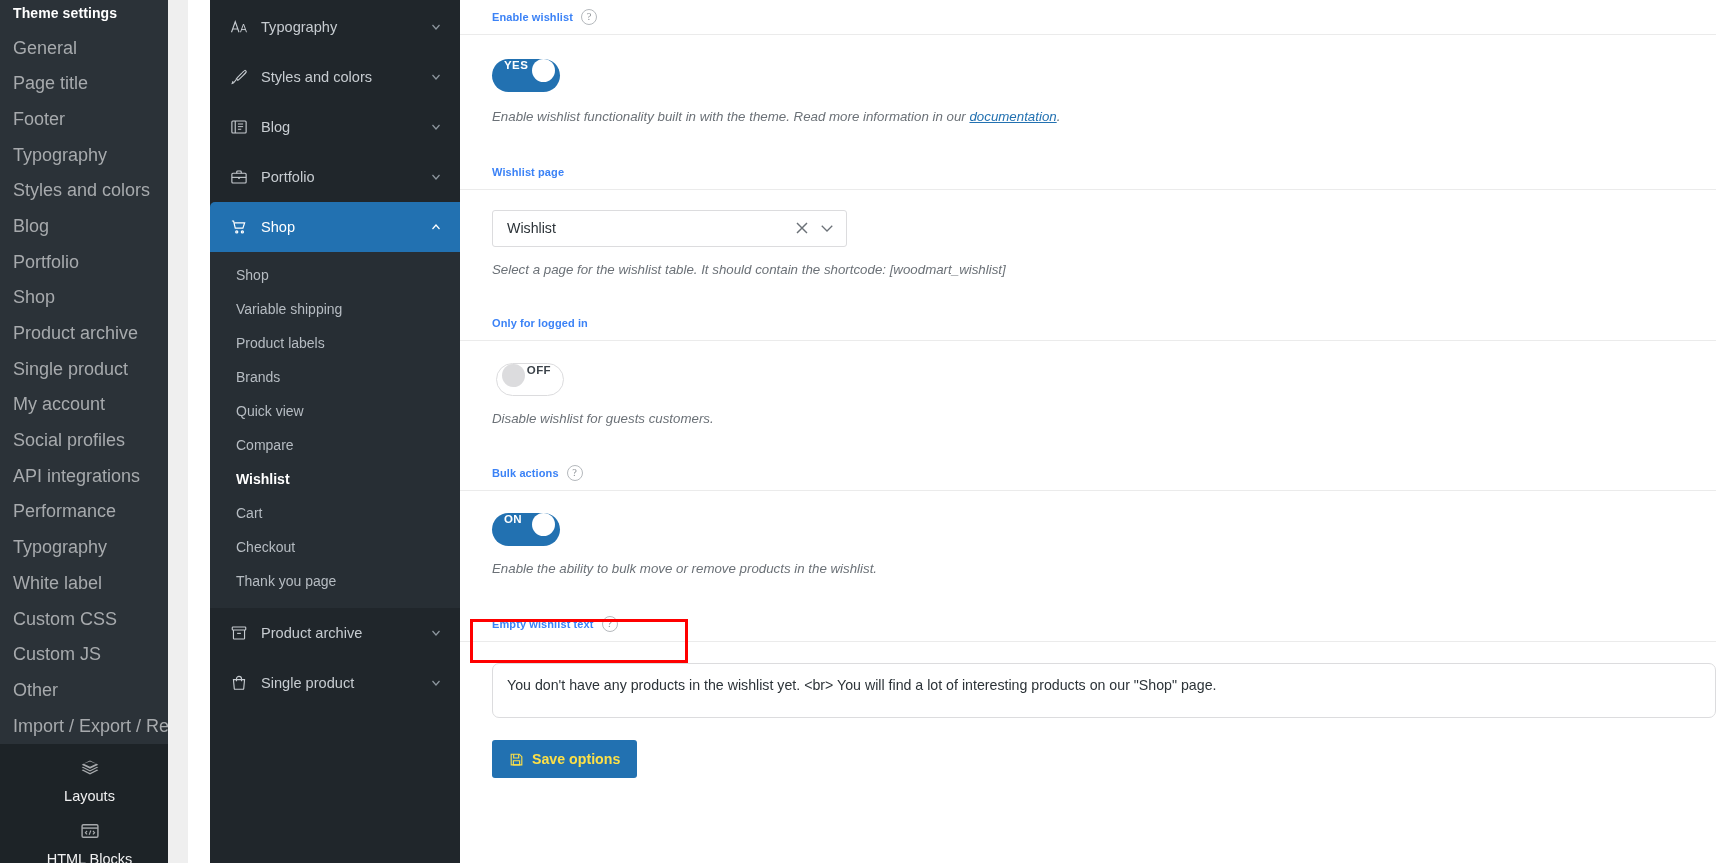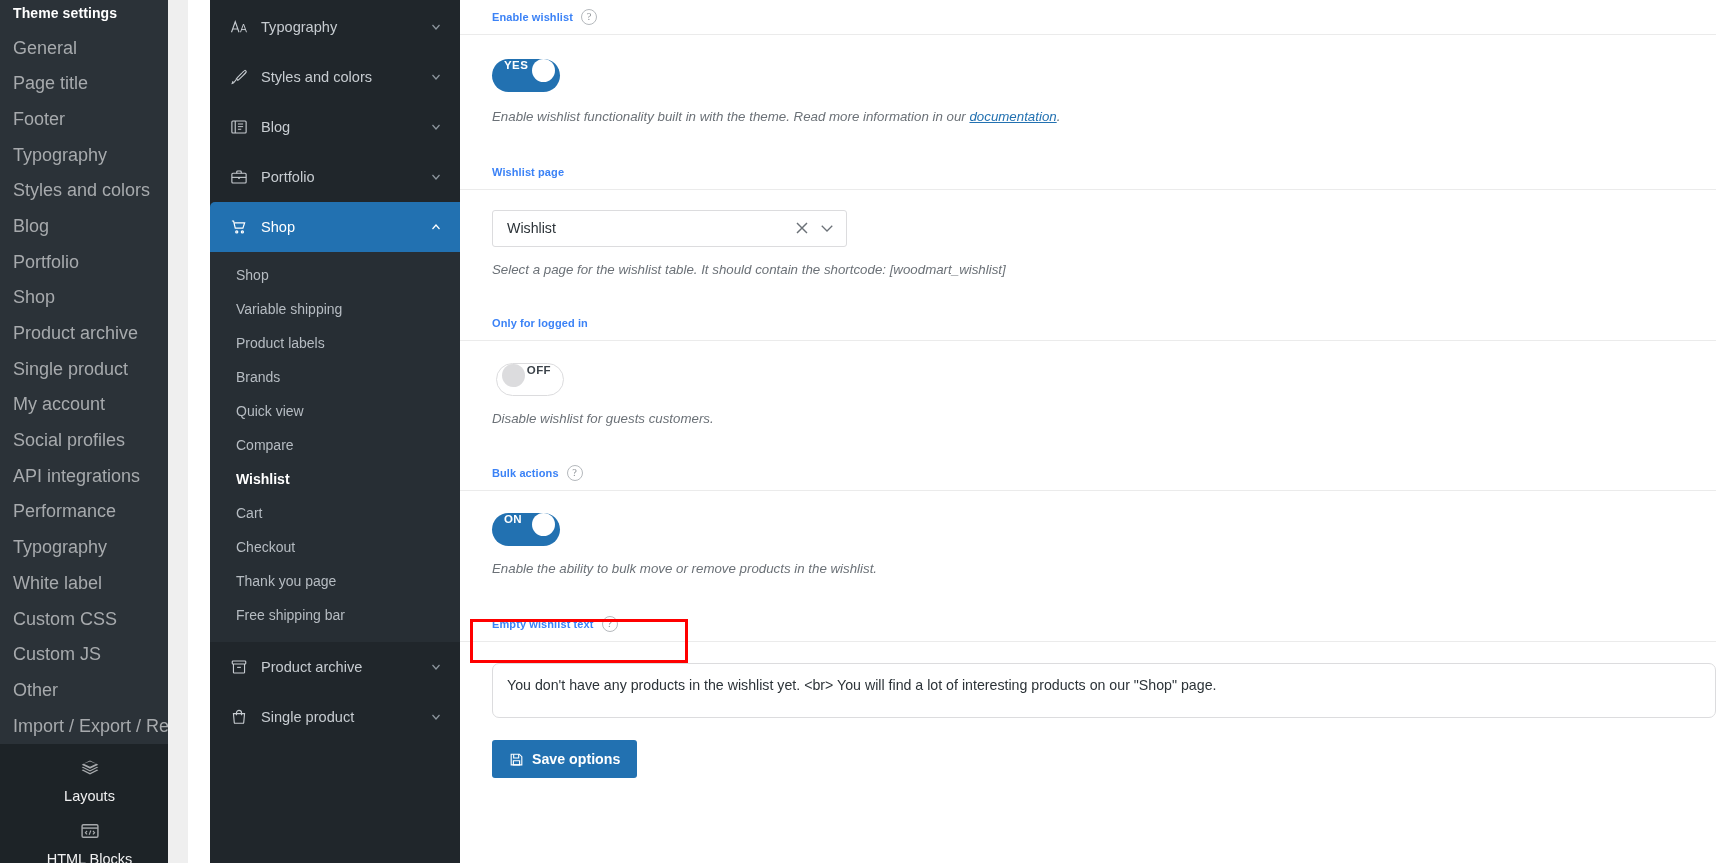--- a/index.html
+++ b/index.html
@@ -132,21 +132,21 @@
     padding: 12px 14px; font-size: 14.2px; color: #2c3338;
     font-family: "Liberation Sans", sans-serif;
     background: #fff; white-space: nowrap; overflow: hidden;
     line-height: 1.4;
   }
 
   
   .save-btn {
     margin-left: 32px; margin-top: 22px;
     display: inline-flex; align-items: center; gap: 8px;
-    background: #2271b1; color: #ffffff;
+    background: #2271b1; color: #fde047;
     border: none; border-radius: 3px;
     padding: 11px 17px; font-size: 14.2px; font-weight: bold;
     cursor: pointer; font-family: "Liberation Sans", sans-serif;
   }
   .save-btn .sv-ico { width: 15px; height: 15px; }
   .save-btn .sv-ico svg { width: 100%; height: 100%; display:block; }
 
   
   .hl-box {
     position: absolute;
@@ -325,21 +325,20 @@
       <div class="mn-subitem">Shop</div>
       <div class="mn-subitem">Variable shipping</div>
       <div class="mn-subitem">Product labels</div>
       <div class="mn-subitem">Brands</div>
       <div class="mn-subitem">Quick view</div>
       <div class="mn-subitem">Compare</div>
       <div class="mn-subitem cur">Wishlist</div>
       <div class="mn-subitem">Cart</div>
       <div class="mn-subitem">Checkout</div>
       <div class="mn-subitem">Thank you page</div>
-      <div class="mn-subitem">Free shipping bar</div>
     </div>
 
     <div class="mn-group">
       <span class="mn-ico">
         <svg viewBox="0 0 24 24" fill="none" stroke="currentColor" stroke-width="1.5">
             <rect x="3" y="4" width="18" height="4" rx="1"></rect>
             <path d="M4.6 8v11.2c0 .5.4.8.9.8h13c.5 0 .9-.3.9-.8V8"></path>
             <path d="M9.5 12.5h5"></path>
           </svg>
       </span>

